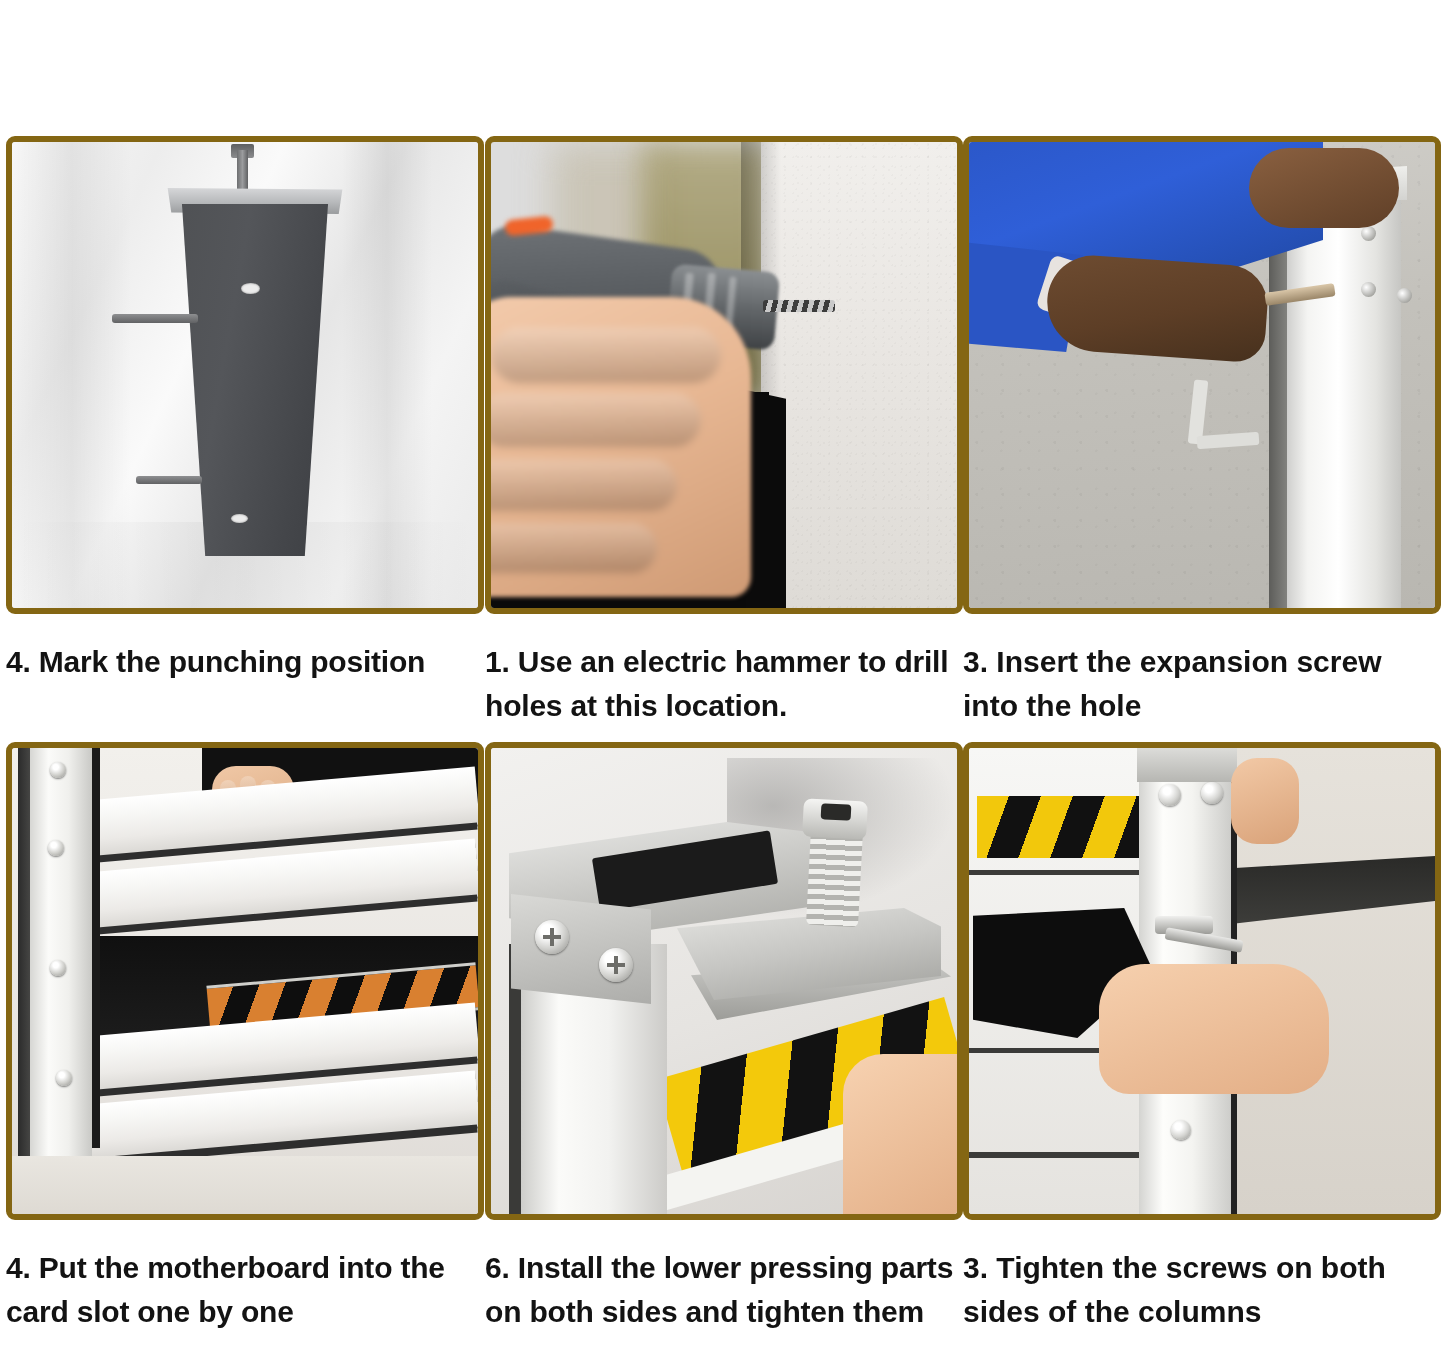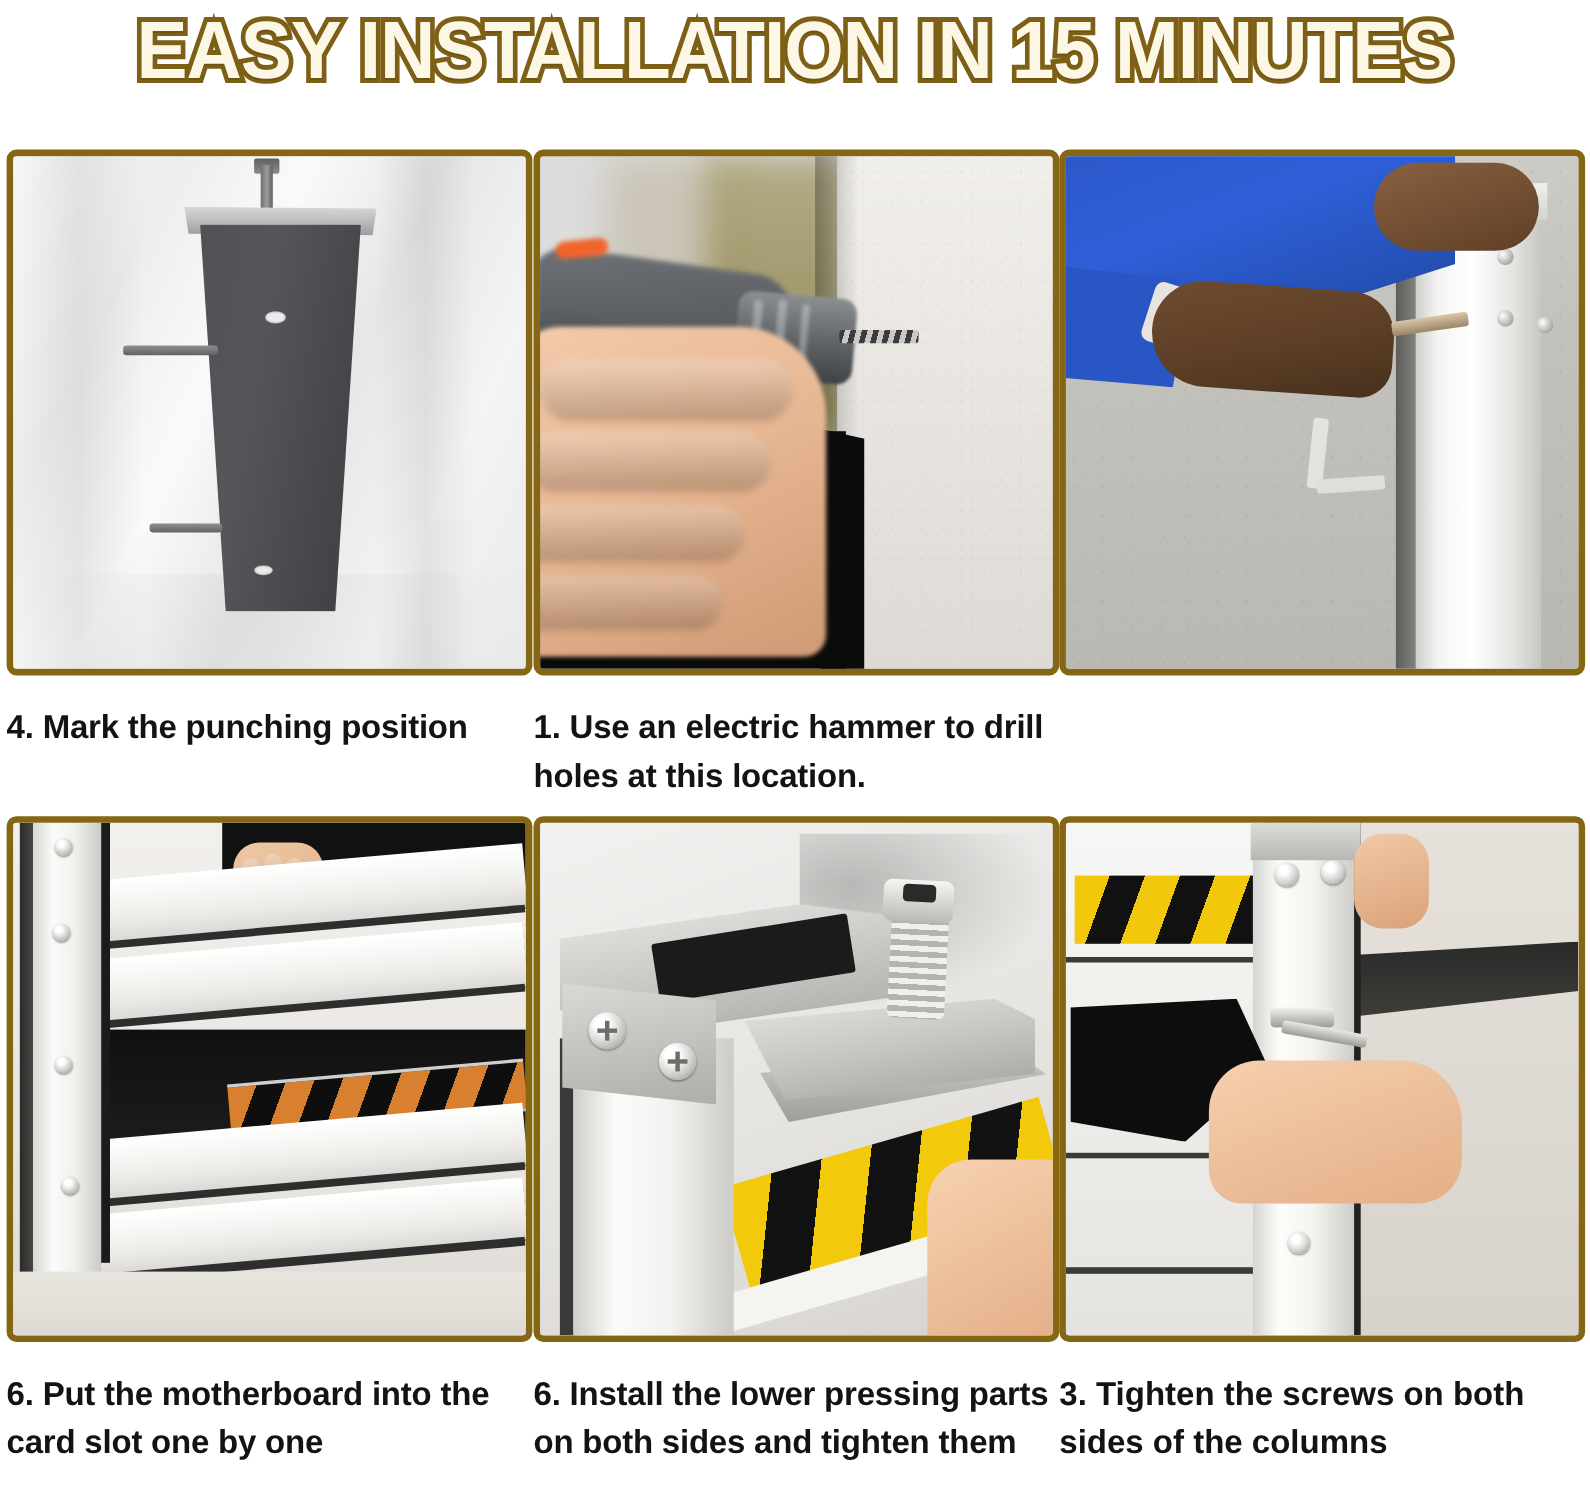--- a/index.html
+++ b/index.html
@@ -227,23 +227,20 @@
   .p6-tool2{left:196px;top:186px;width:78px;height:12px;background:linear-gradient(180deg,#e8e8e6,#9a9a96);border-radius:3px;transform:rotate(10deg);}
   .p6-scr{background:radial-gradient(circle at 36% 32%,#fff 0 18%,#d5d5d2 55%,#8f8f8b 100%);border-radius:50%;
     box-shadow:0 1px 2px rgba(0,0,0,.45);}
   .p6-bracket{left:168px;top:0;width:100px;height:34px;background:linear-gradient(180deg,#dcdcd9,#b6b6b2);}
 </style>
 </head>
 <body>
 
 <div class="page">
 
-  <div class="title-wrap">
-    <div class="title">EASY INSTALLATION IN 15 MINUTES</div>
-  </div>
 
   <div class="grid">
 
     <div class="cell c1 r1">
       <div class="photo">
         <div class="inner">
           <div class="abs p1-bg"></div>
           <div class="abs p1-fold" style="left:0;top:0;width:120px;height:466px;"></div>
           <div class="abs p1-fold" style="left:330px;top:0;width:90px;height:466px;"></div>
           <div class="abs p1-fold" style="left:0;top:380px;width:466px;height:86px;opacity:.6"></div>
@@ -305,20 +302,21 @@
           <div class="abs p3-shirt"></div>
           <div class="abs p3-sleeve"></div>
           <div class="abs p3-cuff"></div>
           <div class="abs p3-hand2"></div>
           <div class="abs p3-arm"></div>
           <div class="abs p3-tool"></div>
           <div class="abs p3-allen"></div>
           <div class="abs p3-allen2"></div>
         </div>
       </div>
+      <div class="caption">3. Insert the expansion screw into the hole</div>
     </div>
 
     <div class="cell c1 r2">
       <div class="photo">
         <div class="inner">
           <div class="abs p4-bg"></div>
           <div class="abs p4-dark"></div>
           <div class="abs p4-hand">
             <div class="abs p4-finger" style="left:8px;top:14px;width:16px;height:44px;"></div>
             <div class="abs p4-finger" style="left:28px;top:10px;width:16px;height:50px;"></div>
@@ -340,21 +338,21 @@
           <div class="abs p4-postShadow"></div>
           <div class="abs p4-postGap"></div>
           <div class="abs p4-post"></div>
           <div class="abs p4-bolt" style="left:38px;top:14px;width:16px;height:16px;"></div>
           <div class="abs p4-bolt" style="left:36px;top:92px;width:16px;height:16px;"></div>
           <div class="abs p4-bolt" style="left:38px;top:212px;width:16px;height:16px;"></div>
           <div class="abs p4-bolt" style="left:44px;top:322px;width:16px;height:16px;"></div>
           <div class="abs p4-floor"></div>
         </div>
       </div>
-      <div class="caption">6. Put the motherboard into the card slot one by one</div>
+      <div class="caption">4. Put the motherboard into the card slot one by one</div>
     </div>
 
     <div class="cell c2 r2">
       <div class="photo">
         <div class="inner">
           <div class="abs p5-bg"></div>
           <div class="abs p5-shadow"></div>
           <div class="abs p5-yellow"></div>
           <div class="abs p5-white1"></div>
           <div class="abs p5-hand5"></div>

